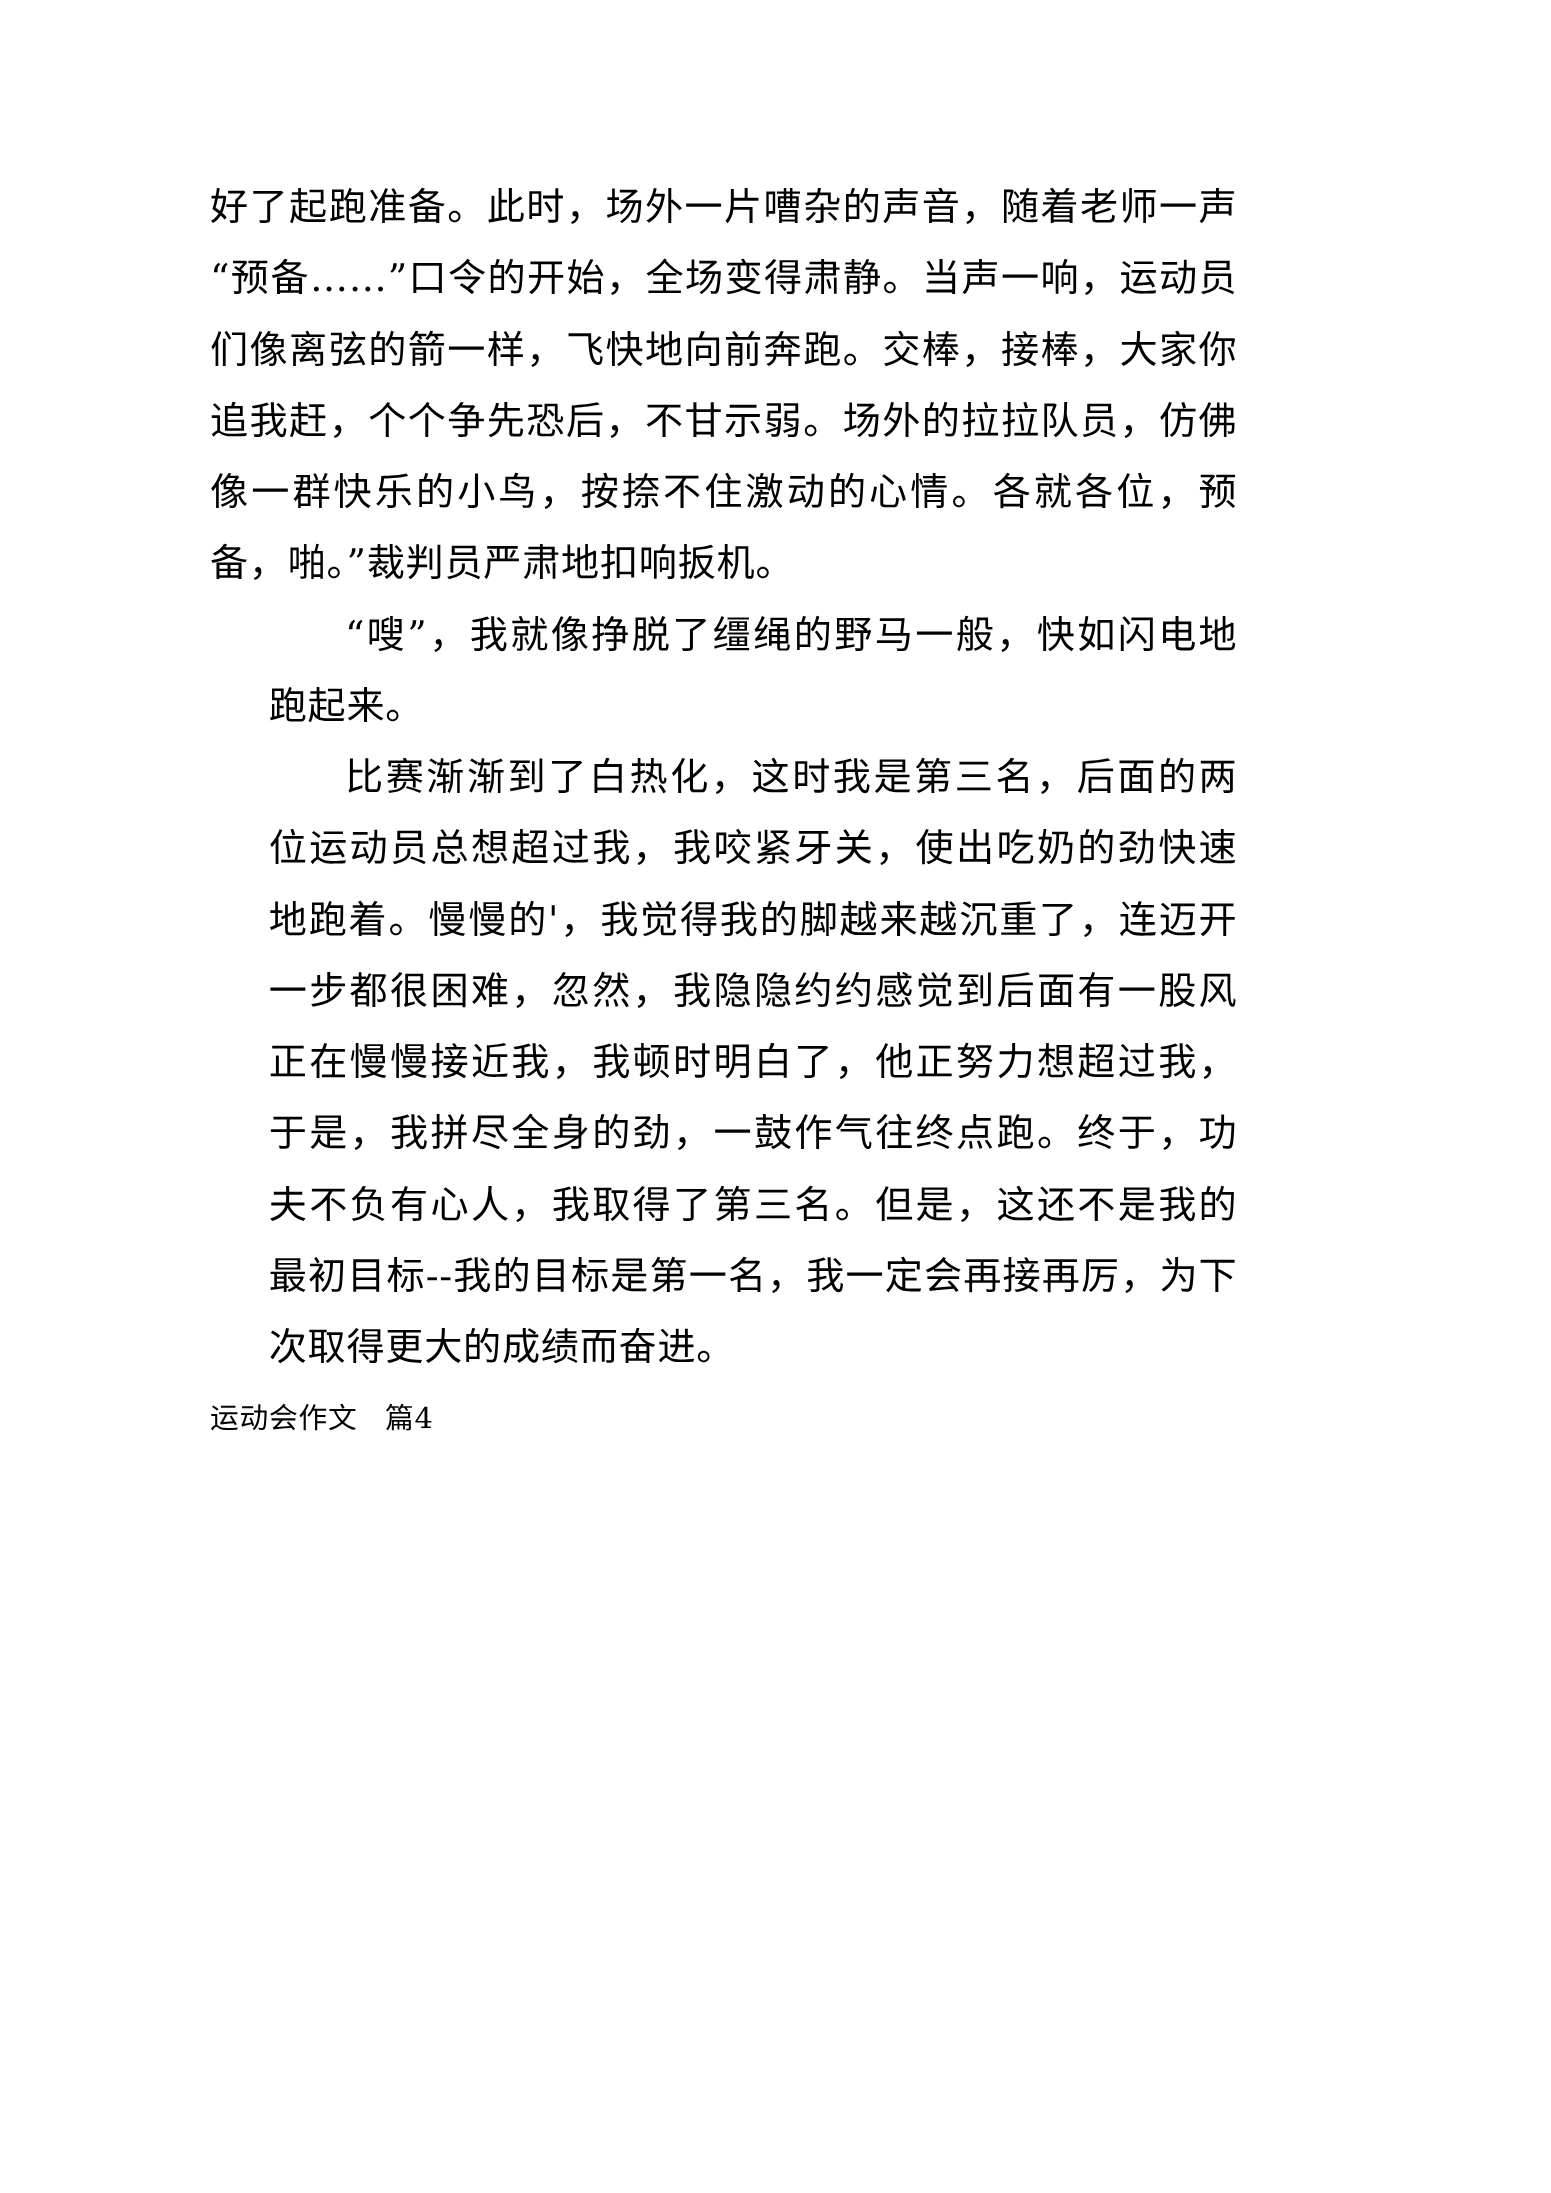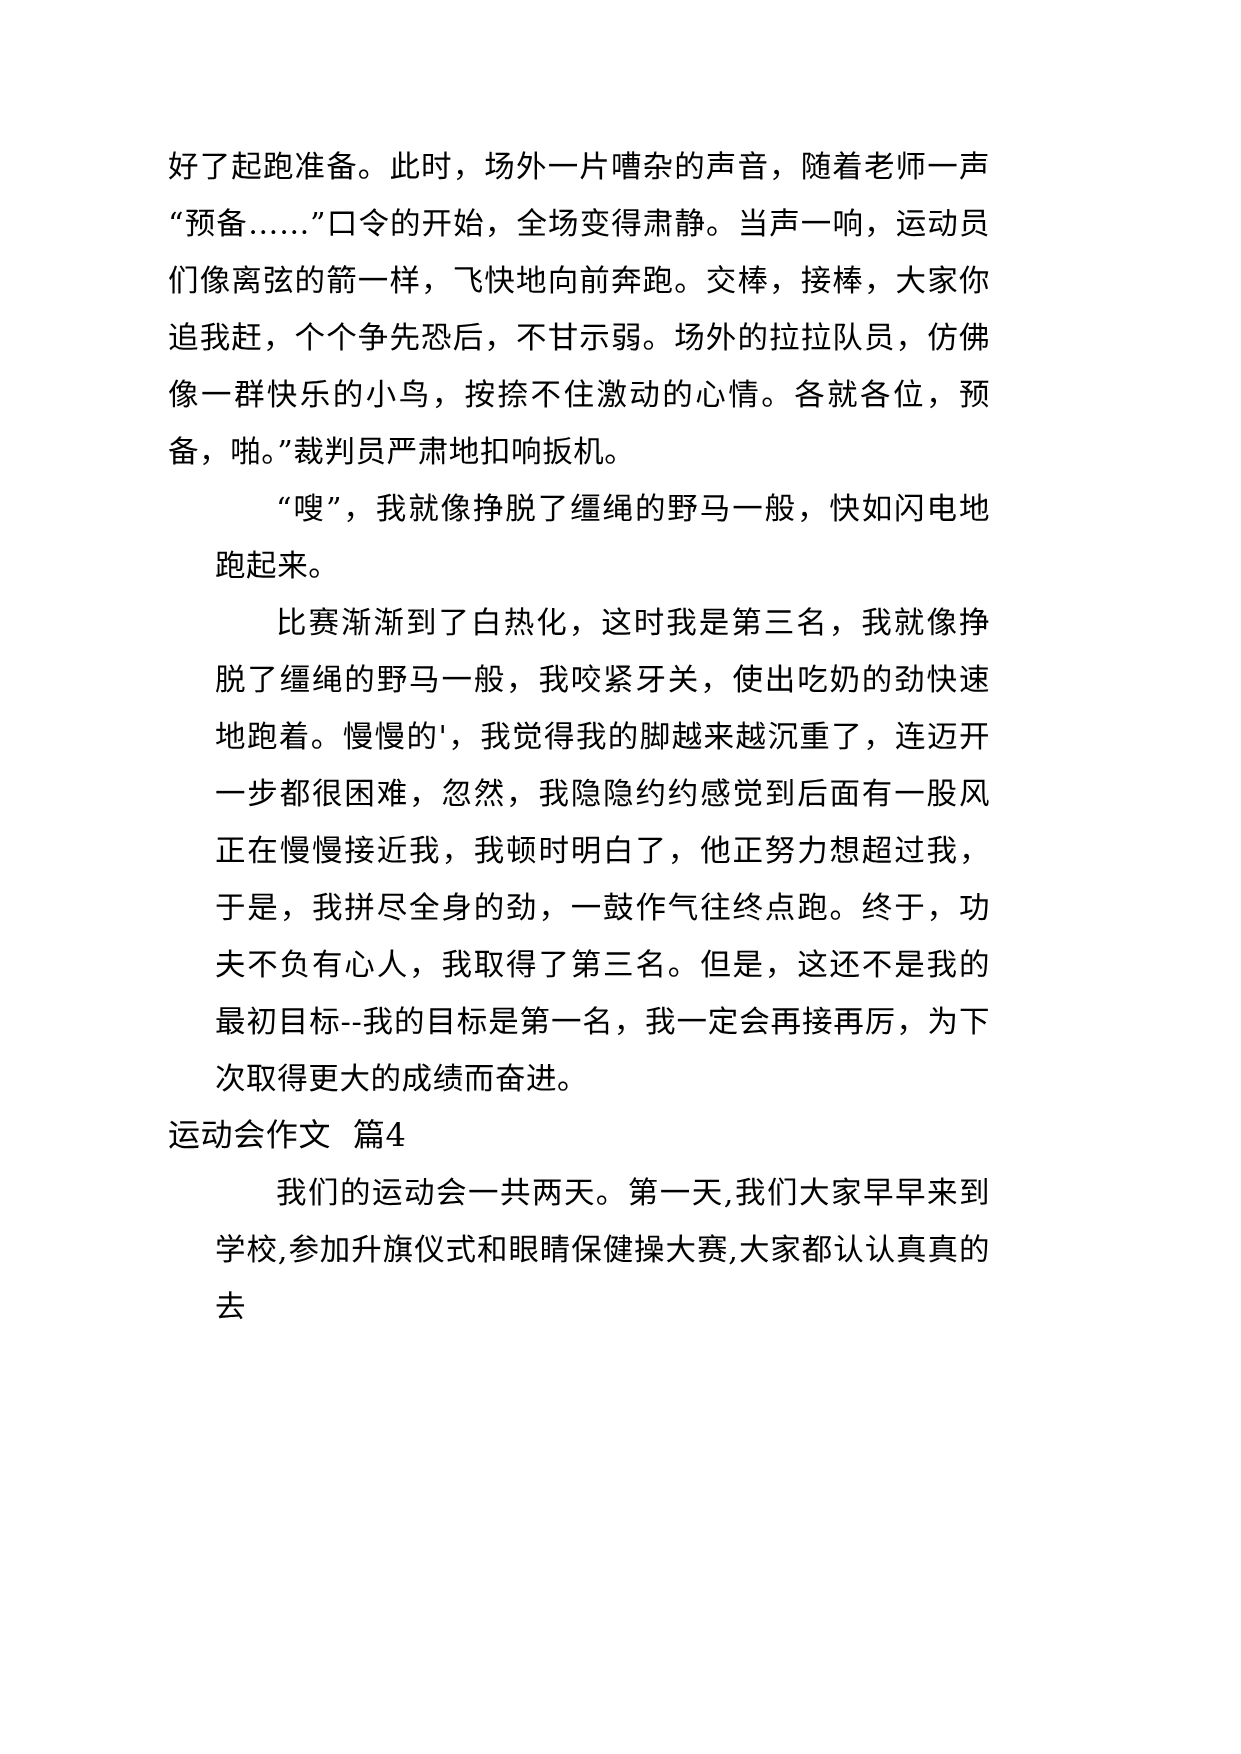--- a/index.html
+++ b/index.html
@@ -31,41 +31,40 @@
     text-justify: inter-character;
   }
   p {
     margin: 0;
   }
   p.indent {
     text-indent: 2em;
     margin-left: 47px;
   }
   .heading {
-    font-size: 32px;
+    font-size: 23px;
     line-height: 57px;
     margin: 0;
     letter-spacing: 0.6px;
   }
   .heading .gap {
     display: inline-block;
     width: 22px;
   }
 </style>
 </head>
 <body>
 
 <div class="page">
   <div class="doc-body">
 
     <p class="para">好了起跑准备。此时，场外一片嘈杂的声音，随着老师一声“预备……”口令的开始，全场变得肃静。当声一响，运动员们像离弦的箭一样，飞快地向前奔跑。交棒，接棒，大家你追我赶，个个争先恐后，不甘示弱。场外的拉拉队员，仿佛像一群快乐的小鸟，按捺不住激动的心情。各就各位，预备，啪。”裁判员严肃地扣响扳机。</p>
 
     <p class="indent">“嗖”，我就像挣脱了缰绳的野马一般，快如闪电地跑起来。</p>
 
-    <p class="indent">比赛渐渐到了白热化，这时我是第三名，我就像挣脱了缰绳的野马一般，我咬紧牙关，使出吃奶的劲快速地跑着。慢慢的'，我觉得我的脚越来越沉重了，连迈开一步都很困难，忽然，我隐隐约约感觉到后面有一股风正在慢慢接近我，我顿时明白了，他正努力想超过我，于是，我拼尽全身的劲，一鼓作气往终点跑。终于，功夫不负有心人，我取得了第三名。但是，这还不是我的最初目标--我的目标是第一名，我一定会再接再厉，为下次取得更大的成绩而奋进。</p>
+    <p class="indent">比赛渐渐到了白热化，这时我是第三名，后面的两位运动员总想超过我，我咬紧牙关，使出吃奶的劲快速地跑着。慢慢的'，我觉得我的脚越来越沉重了，连迈开一步都很困难，忽然，我隐隐约约感觉到后面有一股风正在慢慢接近我，我顿时明白了，他正努力想超过我，于是，我拼尽全身的劲，一鼓作气往终点跑。终于，功夫不负有心人，我取得了第三名。但是，这还不是我的最初目标--我的目标是第一名，我一定会再接再厉，为下次取得更大的成绩而奋进。</p>
 
     <p class="heading"><span>运动会作文</span><span class="gap"></span><span>篇4</span></p>
 
 
-    <p class="indent">我们的运动会一共两天。第一天,我们大家早早来到学校,参加升旗仪式和眼睛保健操大赛,大家都认认真真的去</p>
 
   </div>
 </div>
 
 </body></html>

